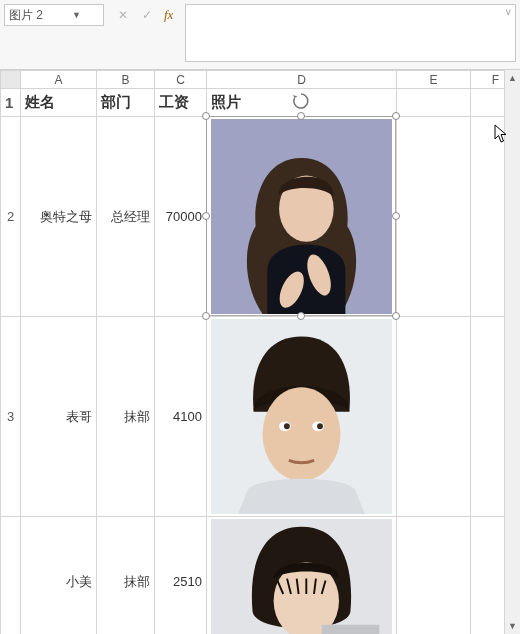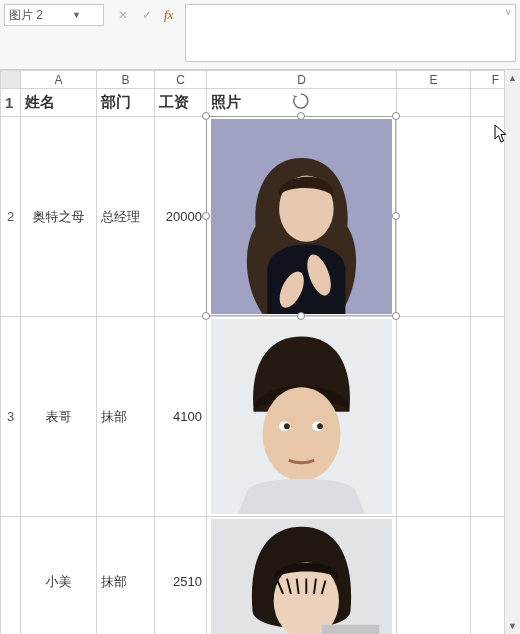--- a/index.html
+++ b/index.html
@@ -28,22 +28,22 @@
   col.ca { width: 76px; }
   col.cb { width: 58px; }
   col.cc { width: 52px; }
   col.cd { width: 190px; }
   col.ce { width: 74px; }
   col.cf { width: 50px; }
   
   tr.hdr td { font-weight: bold; font-size: 15px; height: 28px; padding: 2px 4px; text-align: left; }
   
   tr.data td { height: 200px; font-size: 13px; padding: 2px 4px; }
-  tr.data td.name { text-align: center; }
-  tr.data td.dept { text-align: left; }
+  tr.data td.name { text-align: right; }
+  tr.data td.dept { text-align: right; }
   tr.data td.sal  { text-align: right; }
   tr.short td { height: 130px; }
   
   td.photo { padding: 0; position: relative; }
   .portrait { width: 100%; height: 100%; position: relative; display: flex; align-items: center; justify-content: center; }
   .p1 { background: linear-gradient(160deg,#b0b2cc 0%, #8d90b5 100%); }
   .p2 { background: linear-gradient(180deg,#eef0f2 0%, #d7dbe0 100%); }
   .p3 { background: linear-gradient(180deg,#e6e7e9 0%, #cfd1d4 100%); }
   
   .portrait svg { width: 100%; height: 100%; }
@@ -118,21 +118,21 @@
         <td>工资</td>
         <td>照片</td>
         <td></td>
         <td></td>
       </tr>
 
       <tr class="data">
         <td class="rowhdr">2</td>
         <td class="name">奥特之母</td>
         <td class="dept">总经理</td>
-        <td class="sal">20000</td>
+        <td class="sal">70000</td>
         <td class="photo">
           <div class="portrait p1">
             <svg viewBox="0 0 190 200" preserveAspectRatio="xMidYMid slice">
               <rect width="190" height="200" fill="#9fa2c3"></rect>
               <path d="M95 40 C60 40 45 75 48 110 C35 130 35 170 55 200 L135 200 C155 170 155 130 142 110 C145 75 130 40 95 40 Z" fill="#3a2a1e"></path>
               <ellipse cx="100" cy="92" rx="28" ry="34" fill="#e8c9b0"></ellipse>
               <path d="M72 78 C70 55 130 50 128 80 C118 68 82 68 72 78 Z" fill="#2b1d13"></path>
               <path d="M60 200 L60 155 C60 120 140 120 140 155 L140 200 Z" fill="#10131c"></path>
               <ellipse cx="113" cy="160" rx="10" ry="22" fill="#e8c9b0" transform="rotate(-20 113 160)"></ellipse>
               <ellipse cx="85" cy="175" rx="10" ry="20" fill="#e8c9b0" transform="rotate(25 85 175)"></ellipse>

